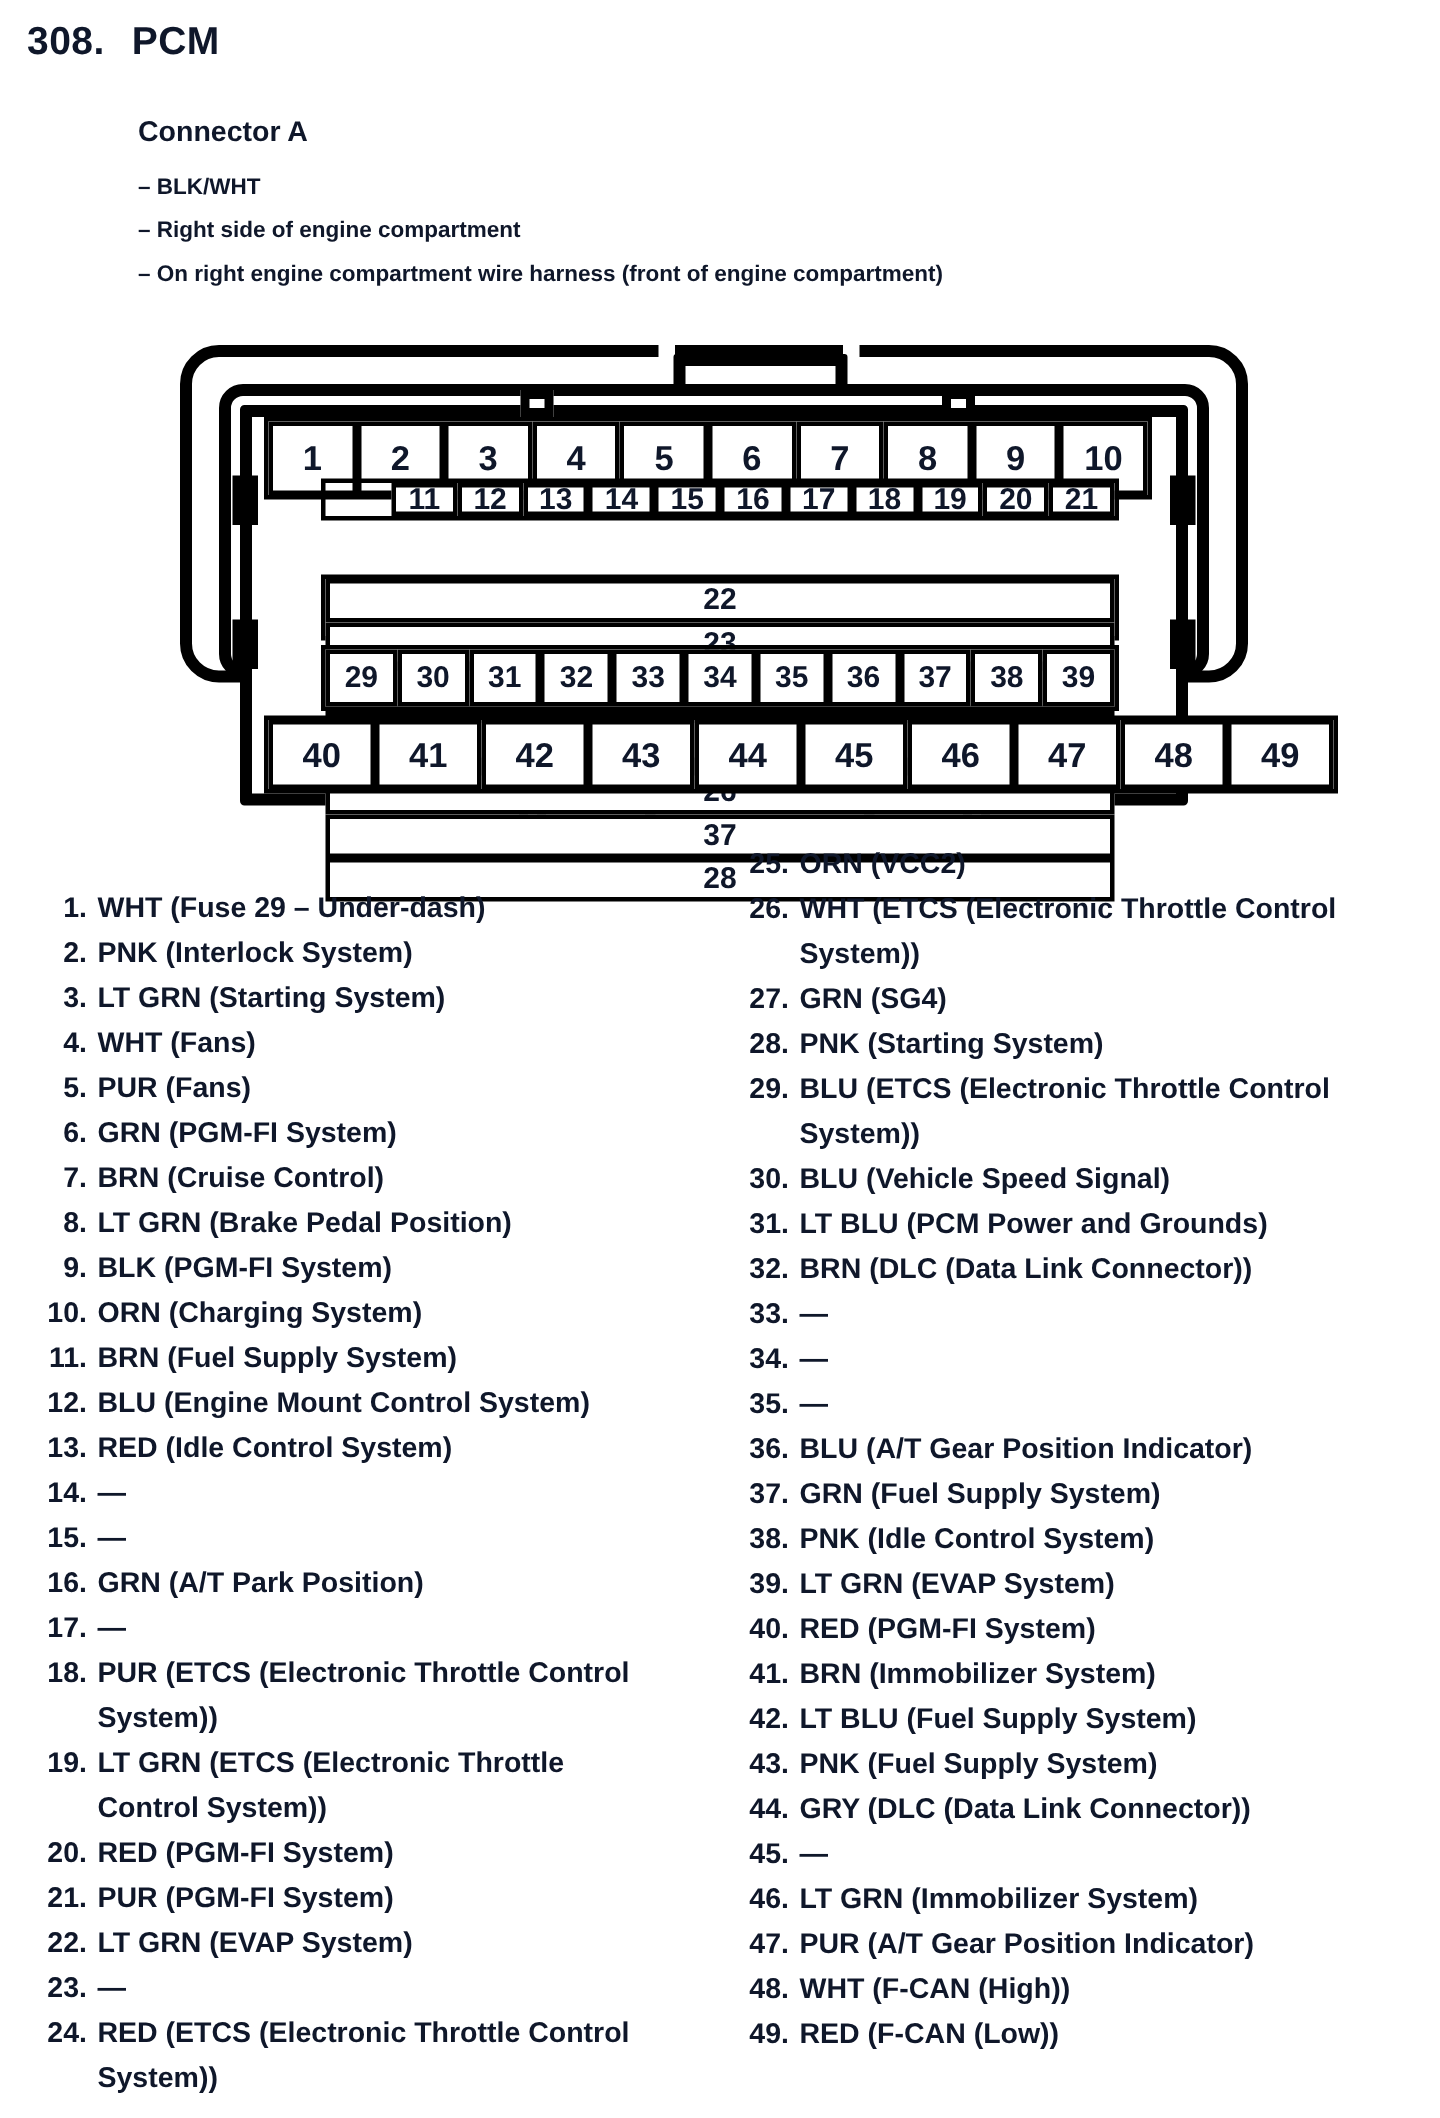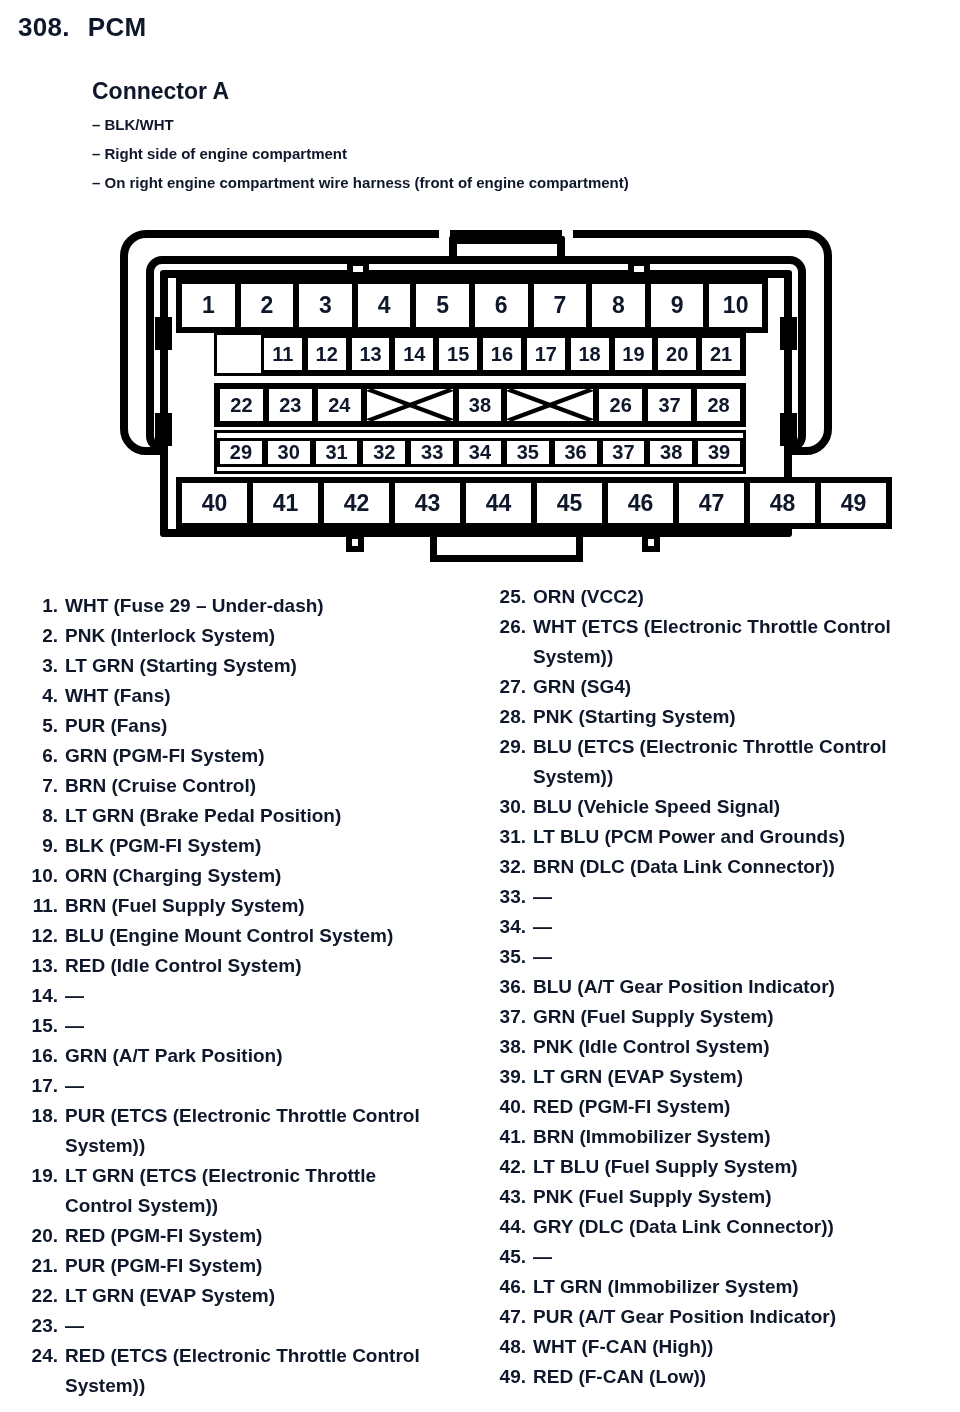--- a/index.html
+++ b/index.html
@@ -2,21 +2,21 @@
 <html><head>
 <meta charset="utf-8">
 <style>
   html,body{margin:0;padding:0;background:#fff;}
   #canvas{position:relative;width:960px;height:1412px;background:#fff;
           font-family:"Liberation Sans",sans-serif;color:#0f172a;overflow:hidden;}
   .abs{position:absolute;box-sizing:border-box;}
 
   
   #page-title{left:18px;top:12px;display:flex;gap:18px;font-size:26px;font-weight:bold;letter-spacing:.3px;}
-  #connector-heading{left:92px;top:78px;font-size:23px;font-weight:bold;}
+  #connector-heading{left:92px;top:78px;font-size:19px;font-weight:bold;}
   #bullet-list{left:92px;top:110px;font-size:15px;line-height:29px;font-weight:bold;white-space:nowrap;}
 
   
   .shell-outer{left:120px;top:230px;width:712px;height:225px;border:8px solid #000;border-radius:26px;background:#fff;}
   .shell-inner{left:146px;top:256px;width:660px;height:196px;border:8px solid #000;border-radius:16px;background:#fff;}
   .tab-gap{top:227px;width:11px;height:16px;background:#fff;}
   #tab-gap-left{left:439px;} #tab-gap-right{left:562px;}
   .top-tab{left:449px;top:236px;width:116px;height:34px;border:8px solid #000;border-radius:2px;background:#fff;}
   .main-body{left:160px;top:270px;width:632px;height:267px;border:8px solid #000;border-radius:3px;background:#fff;}
   .bump{width:22px;height:18px;border:6px solid #000;background:#fff;top:260px;}
@@ -32,21 +32,21 @@
   .pin-cell{flex:1 1 0;min-width:0;border:3px solid #000;background:#fff;box-sizing:border-box;
             display:flex;align-items:center;justify-content:center;font-weight:bold;position:relative;}
   .pin-cell.x2{flex:2 2 0;}
   .row-large .pin-cell{font-size:23px;}
   .row-small .pin-cell{font-size:20px;}
   svg.cross{position:absolute;left:0;top:0;width:100%;height:100%;display:block;}
 
   
   .pin-col{font-size:19px;line-height:30px;font-weight:bold;}
   #pins-left{left:22px;top:591px;width:466px;}
-  #pins-right{left:490px;top:582px;width:466px;}
+  #pins-right{left:490px;top:562px;width:466px;}
   .pin-item{display:flex;align-items:flex-start;}
   .pin-num{flex:none;width:36px;text-align:right;}
   .pin-label{margin-left:7px;white-space:pre-line;}
 </style>
 </head>
 <body>
 
 <div id="canvas">
 
   <div id="page-title" class="abs">
@@ -102,21 +102,21 @@
           <div class="pin-cell">
             <span>8</span>
           </div>
           <div class="pin-cell">
             <span>9</span>
           </div>
           <div class="pin-cell">
             <span>10</span>
           </div>
         </div>
-        <div class="pin-row row-small" style="left: 214px; top: 332px; width: 532px; height: 44px; padding-left: 44px;">
+        <div class="pin-row row-small" style="left: 214px; top: 319px; width: 532px; height: 28px; padding-left: 44px;">
           <div class="pin-cell">
             <span>11</span>
           </div>
           <div class="pin-cell">
             <span>12</span>
           </div>
           <div class="pin-cell">
             <span>13</span>
           </div>
           <div class="pin-cell">
@@ -137,21 +137,21 @@
           <div class="pin-cell">
             <span>19</span>
           </div>
           <div class="pin-cell">
             <span>20</span>
           </div>
           <div class="pin-cell">
             <span>21</span>
           </div>
         </div>
-        <div class="pin-row row-small" style="left: 214px; top: 383px; width: 532px; height: 44px;">
+        <div class="pin-row row-small" style="left: 214px; top: 383px; width: 532px; height: 44px; flex-direction: column;">
           <div class="pin-cell">
             <span>22</span>
           </div>
           <div class="pin-cell">
             <span>23</span>
           </div>
           <div class="pin-cell">
             <span>24</span>
           </div>
           <div class="pin-cell x2">
@@ -172,21 +172,21 @@
           <div class="pin-cell">
             <span>26</span>
           </div>
           <div class="pin-cell">
             <span>37</span>
           </div>
           <div class="pin-cell">
             <span>28</span>
           </div>
         </div>
-        <div class="pin-row row-small" style="left: 214px; top: 430px; width: 532px; height: 44px; align-items: center;">
+        <div class="pin-row row-small" style="left: 214px; top: 430px; width: 532px; height: 44px;">
           <div class="pin-cell">
             <span>29</span>
           </div>
           <div class="pin-cell">
             <span>30</span>
           </div>
           <div class="pin-cell">
             <span>31</span>
           </div>
           <div class="pin-cell">

